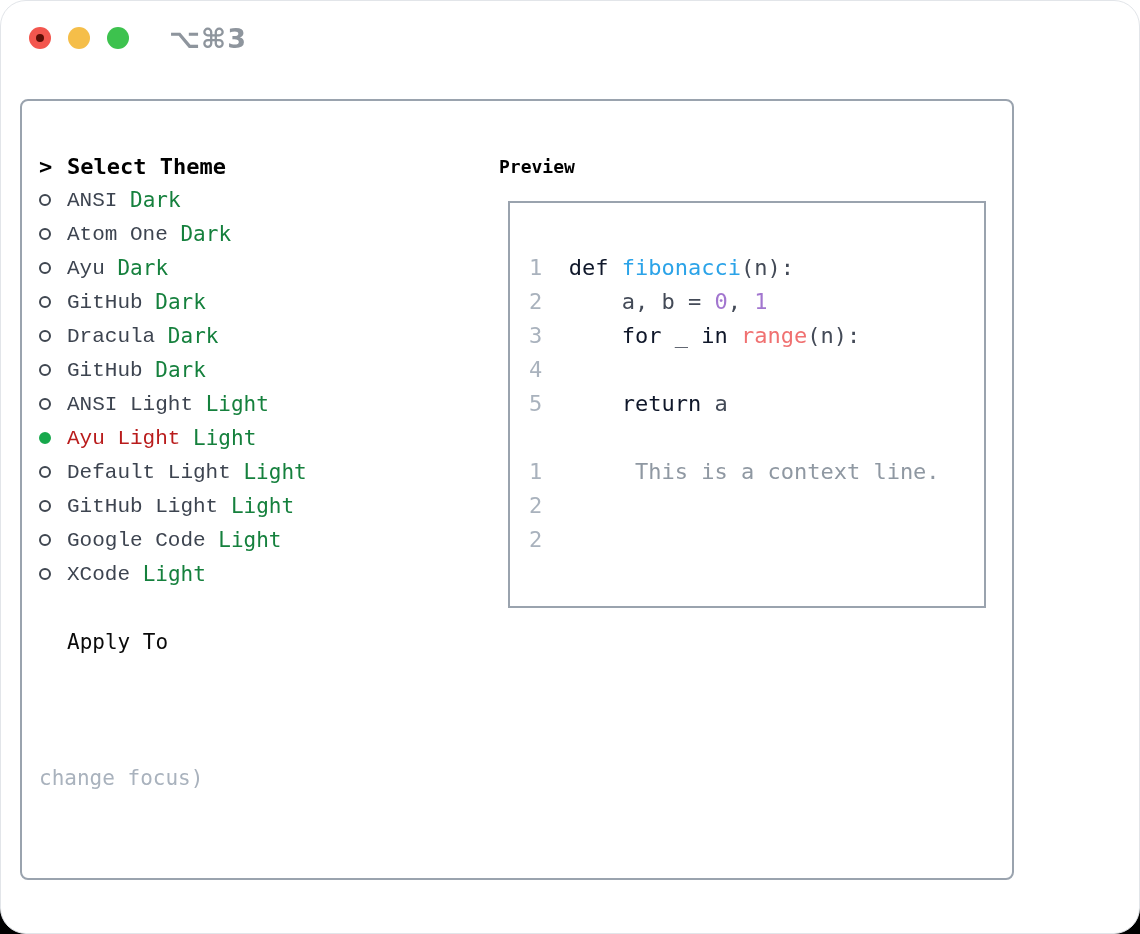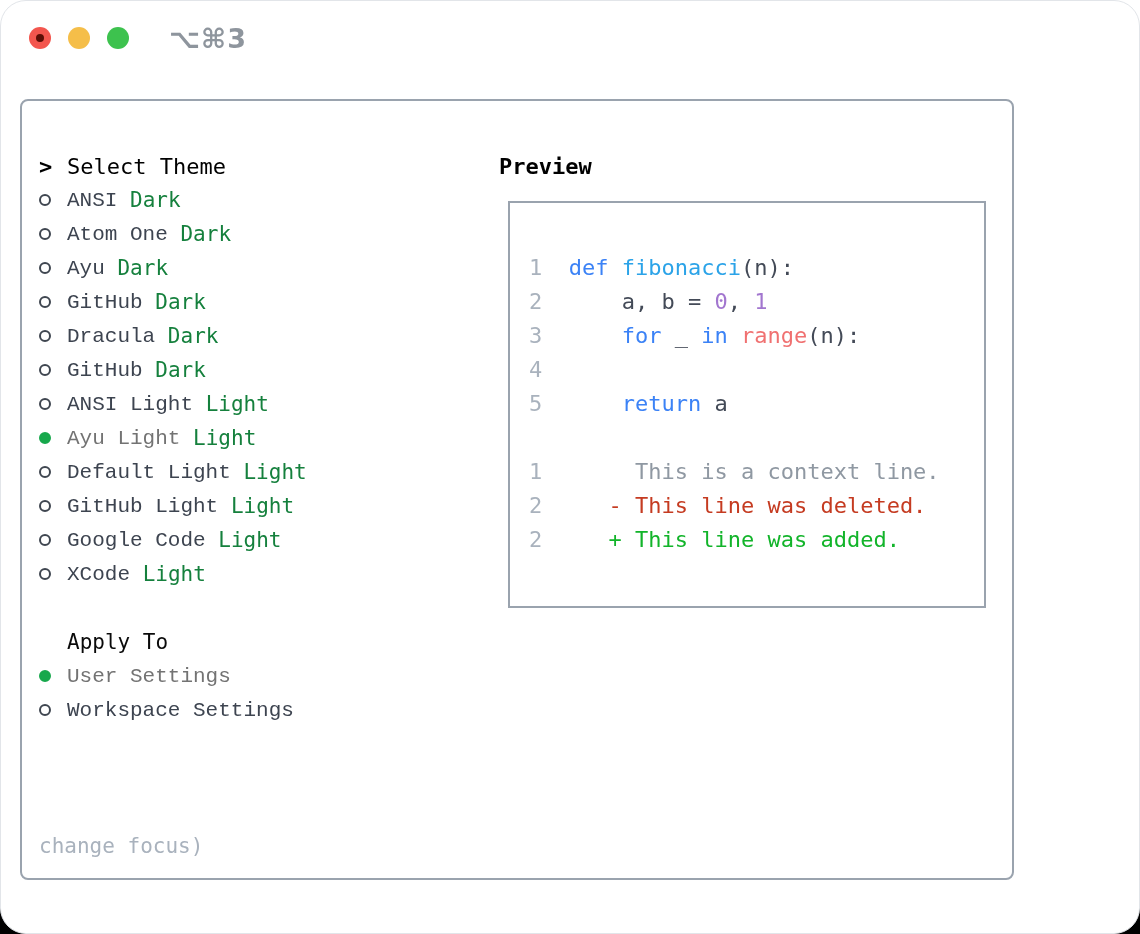--- a/index.html
+++ b/index.html
@@ -36,45 +36,45 @@
   .main-box {
     position:absolute; left:19px; top:98px; width:994px; height:781px;
     border:2px solid #9aa3ae; border-radius:8px; box-sizing:border-box;
   }
 
   
   .left-col { position:absolute; left:38px; top:148px; width:440px; }
   .row { height:34px; display:flex; align-items:center; font-size:21px; }
   .marker { flex:0 0 28px; width:28px; display:flex; align-items:center; }
   .prompt { font-weight:bold; color:#000; font-size:22px; }
-  .picker-title { font-weight:normal; color:#000; font-size:22px;text-align:center; }
+  .picker-title { font-weight:bold; color:#000; font-size:22px;text-align:center; }
   .circle { width:12px; height:12px; border-radius:50%;
             border:2px solid #3f4650; box-sizing:border-box; }
   .circle.sel { background:#17a84c; border-color:#17a84c; }
   .item-name { color:#3d4450;font-family:Liberation Mono, monospace; }
-  .item-name.sel { color:#737373; }
+  .item-name.sel { color:#b91c1c; }
   .item-variant { color:#15803d; }
   .subtitle { color:#0a0a0a; }
   .hint { color:#a9b2bd; font-size:21px; line-height:34px; white-space:pre; }
 
   
   .preview-title {
     position:absolute; left:498px; top:148px; height:34px;
     display:flex; align-items:center;
-    font-weight:bold; color:#000; font-size:22px;text-align:center;
+    font-weight:bold; color:#000; font-size:18px;text-align:center;
   }
   .preview-box {
     position:absolute; left:507px; top:200px; width:478px; height:407px;
     border:2px solid #9aa3ae; box-sizing:border-box;
     padding:47px 0 0 19px; overflow:hidden;
   }
   .code-line { height:34px; display:flex; align-items:center;
                font-size:22px; white-space:pre; }
   .tok-lnum  { color:#a9b2bd; }
-  .tok-kw    { color:#3b82f6; }
+  .tok-kw    { color:#0f172a; }
   .tok-fn    { color:#2ba3e8;text-align:right; }
   .tok-plain { color:#434a57; }
   .tok-num   { color:#a276cf; }
   .tok-call  { color:#f07171; }
   .tok-ctx   { color:#8f98a2; }
   .tok-del   { color:#c53b21; }
   .tok-add   { color:#12b42a; }
 </style>
 </head>
 <body>
@@ -184,49 +184,35 @@
           </span>
           <span class="item-name">XCode</span>
           <span class="item-variant">&nbsp;Light</span>
         </div>
       </div>
     <div class="row"></div>
     <div class="row">
       <span class="marker"></span>
       <span class="subtitle">Apply To</span>
     </div>
-    <div id="apply-list">
-        <div class="row">
-          <span class="marker">
-            <span class="circle sel"></span>
-          </span>
-          <span class="item-name sel">User Settings</span>
-        </div>
-        <div class="row">
-          <span class="marker">
-            <span class="circle"></span>
-          </span>
-          <span class="item-name">Workspace Settings</span>
-        </div>
-      </div>
     <div class="row"></div>
     <div class="hint">
       <div>change focus)</div>
     </div>
   </div>
 
   <div class="preview-title">Preview</div>
 
   <div class="preview-box">
     <div id="code-lines">
         <div class="code-line"><span class="tok-lnum">1  </span><span class="tok-kw">def </span><span class="tok-fn">fibonacci</span><span class="tok-plain">(n):</span></div>
         <div class="code-line"><span class="tok-lnum">2  </span><span class="tok-plain">    a, b = </span><span class="tok-num">0</span><span class="tok-plain">, </span><span class="tok-num">1</span></div>
         <div class="code-line"><span class="tok-lnum">3  </span><span class="tok-plain">    </span><span class="tok-kw">for</span><span class="tok-plain"> _ </span><span class="tok-kw">in</span><span class="tok-plain"> </span><span class="tok-call">range</span><span class="tok-plain">(n):</span></div>
         <div class="code-line"><span class="tok-lnum">4  </span></div>
         <div class="code-line"><span class="tok-lnum">5  </span><span class="tok-plain">    </span><span class="tok-kw">return</span><span class="tok-plain"> a</span></div>
         <div class="code-line"></div>
         <div class="code-line"><span class="tok-lnum">1  </span><span class="tok-ctx">     This is a context line.</span></div>
-        <div class="code-line"><span class="tok-lnum">2  </span><span class="tok-del">   - This line was deleted.</span></div>
-        <div class="code-line"><span class="tok-lnum">2  </span><span class="tok-add">   + This line was added.</span></div>
+        <div class="code-line"><span class="tok-lnum">2  </span></div>
+        <div class="code-line"><span class="tok-lnum">2  </span></div>
       </div>
   </div>
 
 </div>
 
 </body></html>

